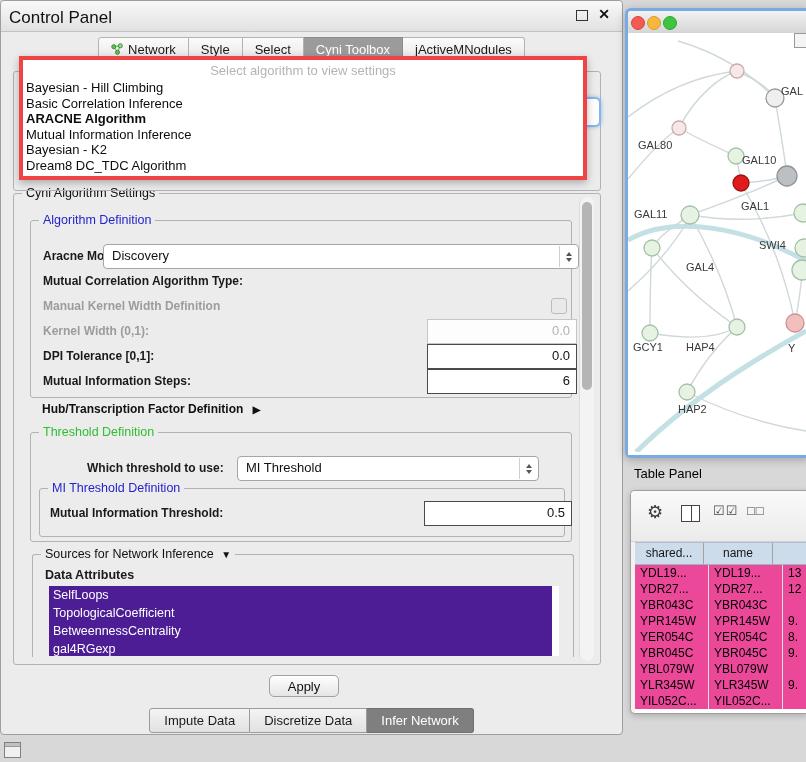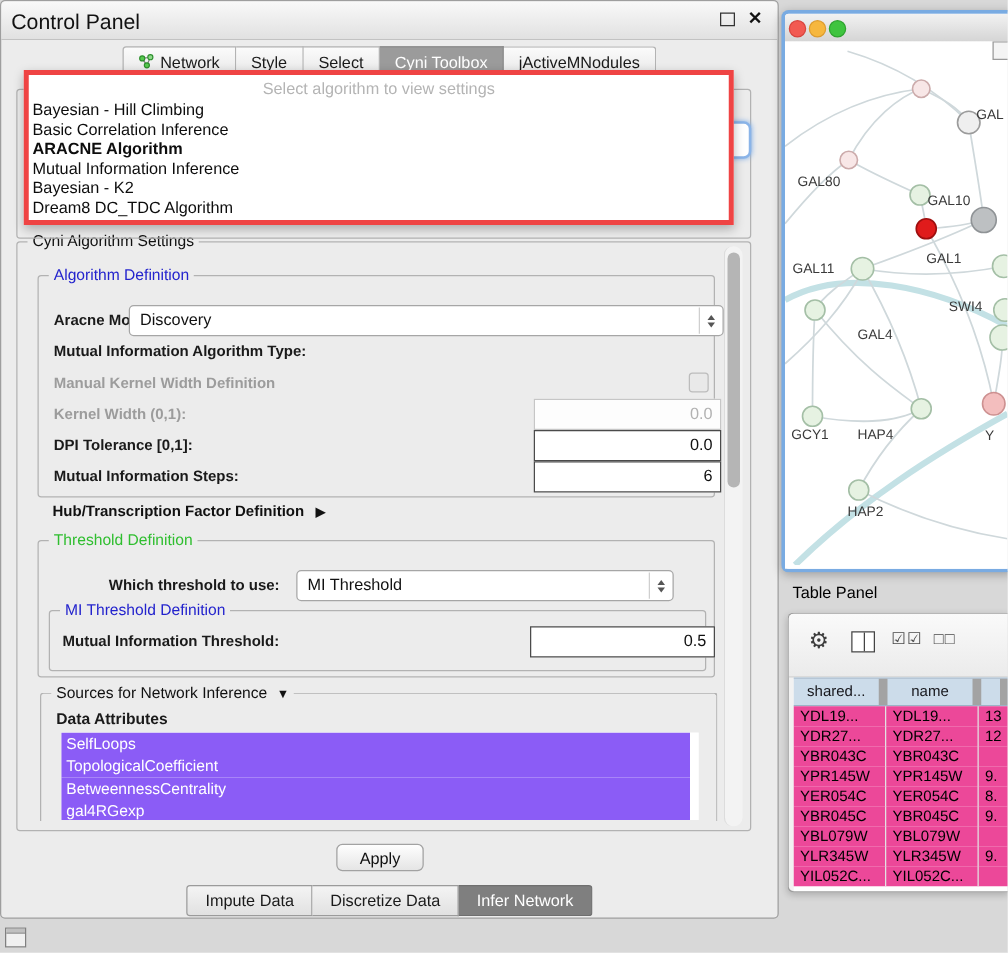--- a/index.html
+++ b/index.html
@@ -64,21 +64,21 @@
     color:#111;text-align:right;padding-right:6px;line-height:21px;}
   .field.disabled{border-color:#c6c6c6;color:#b2b2b2;background:#fdfdfd;}
   .checkbox{position:absolute;width:14px;height:14px;background:#e9e9e9;
     border:1px solid #bcbcbc;border-radius:3px;}
 
   .expander{position:absolute;font-size:12.5px;color:#111;white-space:nowrap;}
   .expander .glyph{font-size:10px;margin-left:6px;color:#111;}
 
   
   .attr-list{position:absolute;background:#fff;overflow:hidden;}
-  .attr-item{height:18px;line-height:18px;width:499px;background:#8b5cf6;color:#fff;
+  .attr-item{height:18px;line-height:18px;width:499px;background:#4c1d95;color:#fff;
     font-size:12.5px;padding-left:4px;white-space:nowrap;}
 
   
   .settings-scrollbar{position:absolute;top:3px;bottom:3px;right:6px;width:14px;
     background:#f3f3f3;border-left:1px solid #dcdcdc;border-radius:7px;}
   .scroll-thumb{position:absolute;left:2px;width:10px;top:5px;height:188px;
     background:#b5b5b5;border-radius:5px;}
 
   .apply-btn{position:absolute;left:268px;top:674px;width:70px;height:22px;
     font-family:"Liberation Sans",sans-serif;font-size:13px;color:#111;
@@ -121,21 +121,21 @@
   .tp-cols{position:absolute;left:50px;top:14px;width:17px;height:15px;border:1.6px solid #444;
     background:#fff;}
   .tp-cols i{position:absolute;left:50%;top:0;bottom:0;width:1.6px;background:#444;}
   .tp-checks{position:absolute;left:82px;top:12px;font-size:13px;color:#4a4a4a;letter-spacing:1px;}
   .tp-unchecks{position:absolute;left:116px;top:12px;font-size:13px;color:#4a4a4a;letter-spacing:1px;}
 
   .ttable{position:absolute;left:4px;top:51px;right:0;bottom:0;background:#fff;}
   .thead{display:flex;height:21px;background:#ccdcea;border-top:1px solid #aebfd0;
     border-bottom:1px solid #9db3c6;}
   .thead .tcell{font-size:12px;color:#15151a;text-align:center;line-height:20px;
-    border-right:7px solid #a3a3a3;overflow:hidden;white-space:nowrap;}
+    border-right:1px solid #a3a3a3;overflow:hidden;white-space:nowrap;}
   .trow{display:flex;height:16px;background:#ec4899;}
   .trow .tcell{font-size:12px;color:#000;line-height:16px;padding-left:5px;
     border-right:1px solid #e2e2e2;overflow:hidden;white-space:nowrap;}
   .c0{width:68px;flex:none;}
   .c1{width:68px;flex:none;}
   .c2{flex:1;}
 
   .mini-panel-icon{position:absolute;left:4px;top:742px;width:15px;height:14px;
     border:1px solid #808080;background:#f0f0f0;}
   .mini-panel-icon i{display:block;height:3px;background:#c0c0c0;border-bottom:1px solid #9a9a9a;}
@@ -201,21 +201,21 @@
 
         <span class="lbl" style="left:12px;top:28px;">Aracne Mode:</span>
         <div class="combo" style="left:72px;top:23px;width:466px;height:23px;">
           <span>Discovery</span>
           <span class="stepper">
               <i class="tri-up"></i>
               <i class="tri-down"></i>
             </span>
         </div>
 
-        <span class="lbl" style="left:12px;top:53px;">Mutual Information Algorithm Type:</span>
+        <span class="lbl" style="left:12px;top:53px;">Mutual Correlation Algorithm Type:</span>
 
         <span class="lbl disabled" style="left:12px;top:78px;">Manual Kernel Width Definition</span>
         <span class="checkbox" style="left:520px;top:77px;"></span>
 
         <span class="lbl disabled" style="left:12px;top:103px;">Kernel Width (0,1):</span>
         <div class="field disabled" style="left:396px;top:98px;width:142px;height:23px;">0.0</div>
 
         <span class="lbl" style="left:12px;top:128px;">DPI Tolerance [0,1]:</span>
         <div class="field" style="left:396px;top:123px;width:142px;height:23px;">0.0</div>
 

